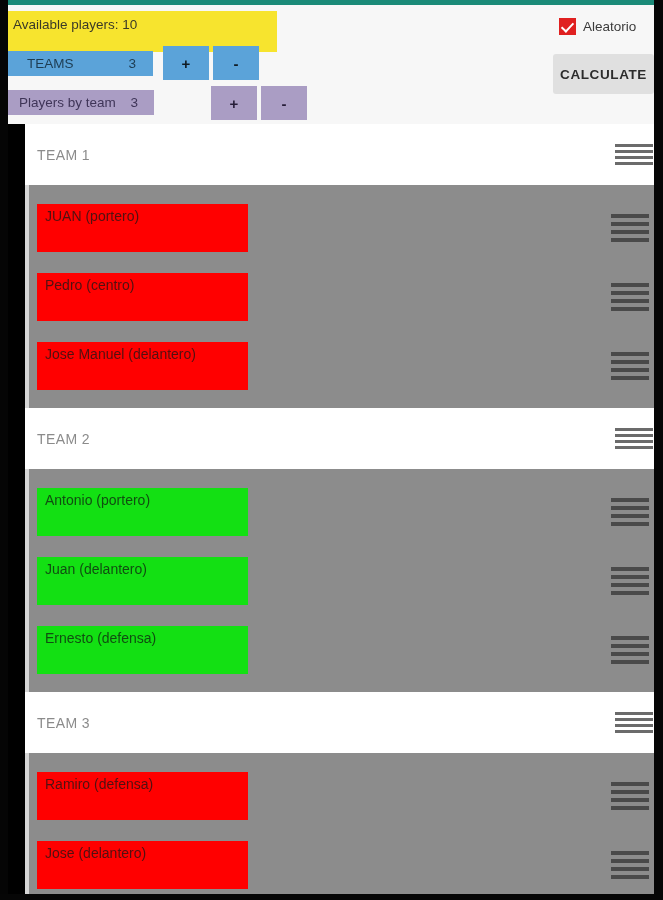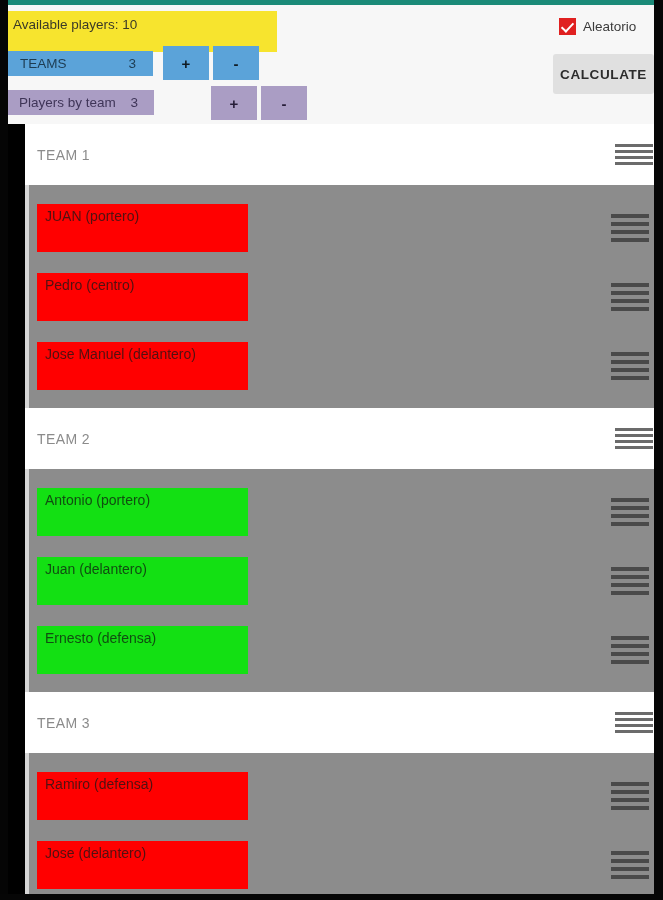--- a/index.html
+++ b/index.html
@@ -72,21 +72,21 @@
   }
 
   .teams-bar {
     position: absolute;
     left: 0px; top: 46px;
     width: 145px; height: 25px;
     background: #5ba3d9;
     color: #1d3c52;
     font-size: 13.5px;
     line-height: 25px;
-    padding-left: 12px;
+    padding-left: 19px;
     white-space: nowrap;
     overflow: hidden;
   }
   .teams-bar .val {
     position: absolute;
     right: 17px; top: 0;
   }
 
   .players-bar {
     position: absolute;

